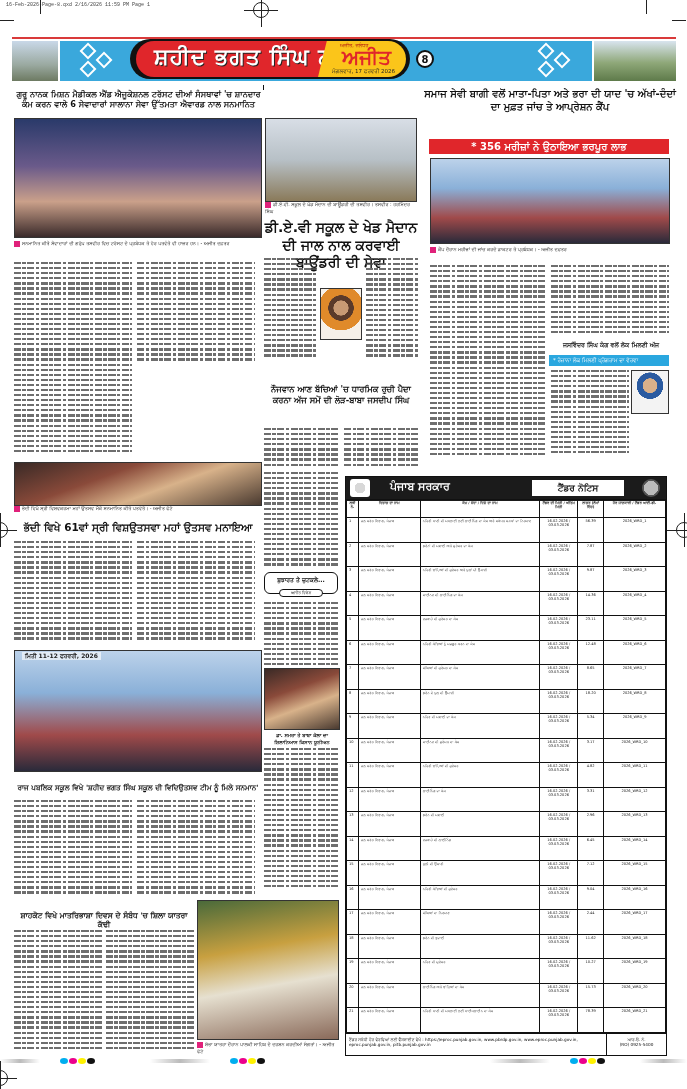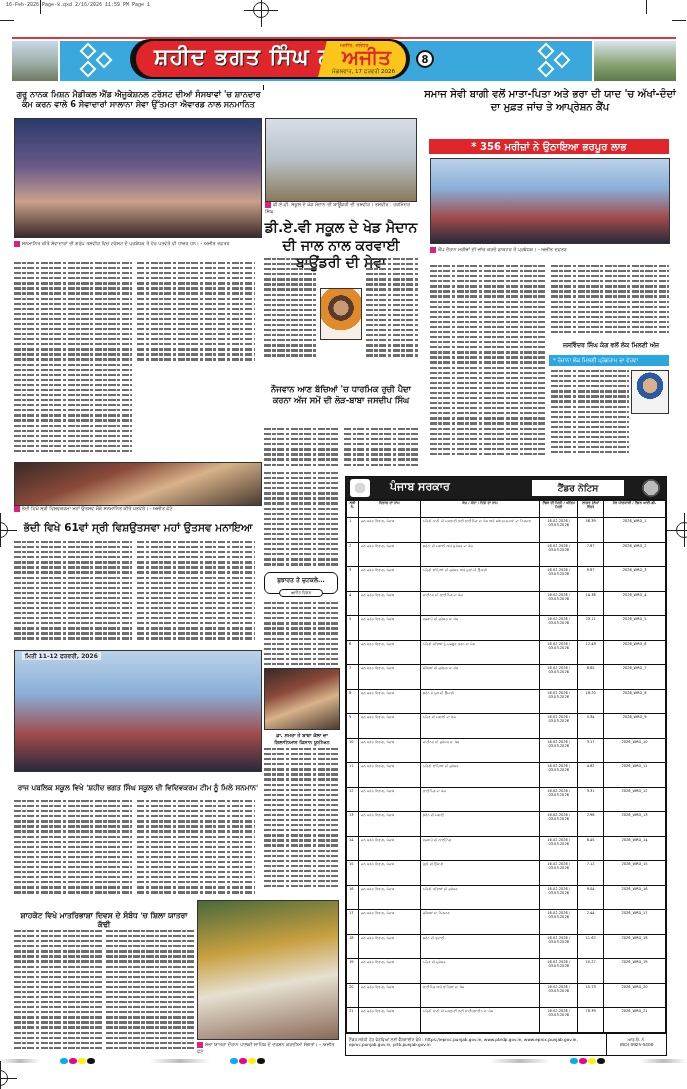--- a/index.html
+++ b/index.html
@@ -369,21 +369,21 @@
     <i></i>
     <i></i>
     <i></i>
     <i></i>
     <i></i>
     <i></i>
   </div>
 
 <div class="photo blue" style="left:14px;top:650px;width:248px;height:122px"></div>
 <div style="position:absolute;left:22px;top:652px;font-size:6px;font-weight:bold;color:#1a1a1a;background:rgba(255,255,255,.6);padding:0 3px">ਮਿਤੀ 11-12 ਫਰਵਰੀ, 2026</div>
-<div class="headline" style="left:14px;top:783px;width:248px;font-size:7.2px">ਰਾਜ ਪਬਲਿਕ ਸਕੂਲ ਵਿਖੇ 'ਸ਼ਹੀਦ ਭਗਤ ਸਿੰਘ ਸਕੂਲ ਦੀ ਵਿਦਿਵਕਰਮ ਟੀਮ ਨੂੰ ਮਿਲੇ ਸਨਮਾਨ'</div>
+<div class="headline" style="left:14px;top:783px;width:248px;font-size:7.2px">ਰਾਜ ਪਬਲਿਕ ਸਕੂਲ ਵਿਖੇ 'ਸ਼ਹੀਦ ਭਗਤ ਸਿੰਘ ਸਕੂਲ ਦੀ ਵਿਦਿਉਤਸਵ ਟੀਮ ਨੂੰ ਮਿਲੇ ਸਨਮਾਨ'</div>
 <div class="textlines" style="left:14px;top:800px;width:118px;height:96px">
     <i></i>
     <i></i>
     <i></i>
     <i></i>
     <i></i>
     <i></i>
     <i></i>
     <i></i>
     <i></i>

